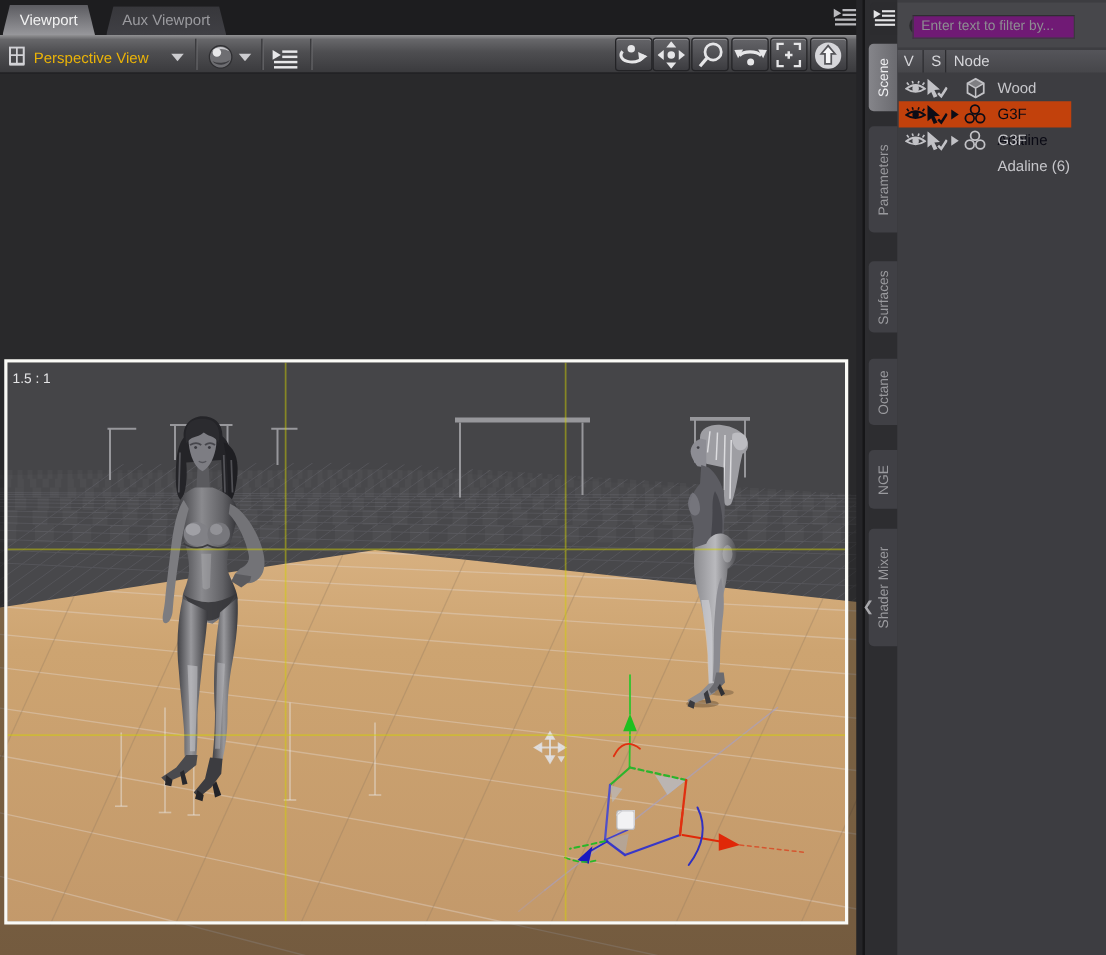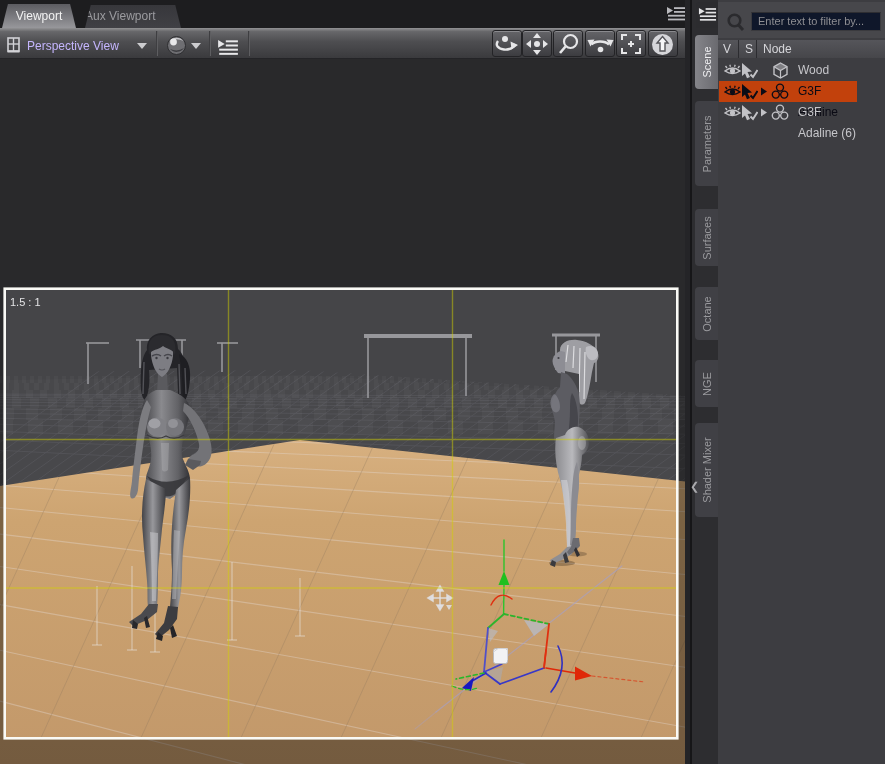--- a/index.html
+++ b/index.html
@@ -1,29 +1,29 @@
 <!DOCTYPE html>
 <html><head><meta charset="utf-8"><style>
 *{margin:0;padding:0;box-sizing:border-box}
 body{width:885px;height:764px;overflow:hidden;background:#3d3d41;font-family:"Liberation Sans",sans-serif;position:relative}
 #vp{position:absolute;left:0;top:0;width:690px;height:764px;background:#1d1d1f}
 #tabbar{position:absolute;left:0;top:0;width:690px;height:28px;background:#1d1d1f}
 .tab1{position:absolute;left:2px;top:4px;width:74px;height:24px;background:linear-gradient(#5c5c61,#97979b);clip-path:polygon(8% 0,92% 0,100% 100%,0 100%);color:#f2f2f2;font-size:12px;text-align:center;line-height:24px}
-.tab2{position:absolute;left:85px;top:5px;width:96px;height:23px;background:linear-gradient(#37373b,#404045);clip-path:polygon(6% 0,94% 0,100% 100%,0 100%);color:#9b9b9f;font-size:12px;text-align:left;line-height:23px}
+.tab2{position:absolute;left:85px;top:5px;width:96px;height:23px;background:linear-gradient(#37373b,#404045);clip-path:polygon(6% 0,94% 0,100% 100%,0 100%);color:#9b9b9f;font-size:12px;text-align:center;line-height:23px}
 #toolbar{position:absolute;left:0;top:28px;width:690px;height:31px;background:linear-gradient(#929294 0,#67676a 12%,#4e4e51 45%,#3a3a3d 100%);border-bottom:1px solid #242427}
 .sep{position:absolute;top:31px;width:2px;height:25px;background:linear-gradient(90deg,#2e2e31,#6e6e71)}
-#pvtext{position:absolute;left:27px;top:39px;color:#c4b5fd;font-size:12px}
+#pvtext{position:absolute;left:27px;top:39px;color:#eab308;font-size:12px}
 .btn{position:absolute;top:30px;width:30px;height:27px;background:linear-gradient(#646468,#3c3c40);border:1px solid #232326;border-radius:3px;box-shadow:inset 0 1px 0 #8a8a8e}
 #rail{position:absolute;left:692px;top:0;width:26px;height:764px;background:#2d2d30}
 #divider{position:absolute;left:690px;top:0;width:2px;height:764px;background:#161618}
 .vtab{position:absolute;left:695px;width:23px;background:#404045;border-radius:4px 0 0 4px;color:#9a9a9e;font-size:11px}
 .vtab span{position:absolute;left:50%;top:50%;transform:translate(-50%,-50%) rotate(-90deg);white-space:nowrap}
 #panel{position:absolute;left:718px;top:0;width:167px;height:764px;background:#3d3d41}
 #search{position:absolute;left:718px;top:2px;width:167px;height:36px;background:#47474b}
-#sinput{position:absolute;left:751px;top:12px;width:130px;height:19px;background:#0f172a;border:1px solid #3a3a3e;border-top-color:#2e2e32;color:#8e8e92;font-size:11px;line-height:17px;padding-left:6px}
+#sinput{position:absolute;left:730px;top:12px;width:130px;height:19px;background:#701a75;border:1px solid #3a3a3e;border-top-color:#2e2e32;color:#8e8e92;font-size:11px;line-height:17px;padding-left:6px}
 #shead{position:absolute;left:718px;top:40px;width:167px;height:18px;background:linear-gradient(#55555a,#46464a);color:#d6d6da;font-size:12px}
 .hcell{position:absolute;top:0;height:18px;border-right:1px solid #2c2c30;line-height:18px;padding-left:5px}
 .srow{position:absolute;left:719px;width:138px;height:21px;color:#c6c6ca;font-size:12px;line-height:21px}
 </style></head><body>
 <div id="vp"></div>
 <svg width="690" height="705" viewBox="0 59 690 705" style="position:absolute;left:0;top:59px">
     <defs>
 <linearGradient id="floorg" x1="0" y1="440" x2="0" y2="764" gradientUnits="userSpaceOnUse">
 <stop offset="0" stop-color="#d7b080"></stop>
         <stop offset="0.25" stop-color="#cda471"></stop>

